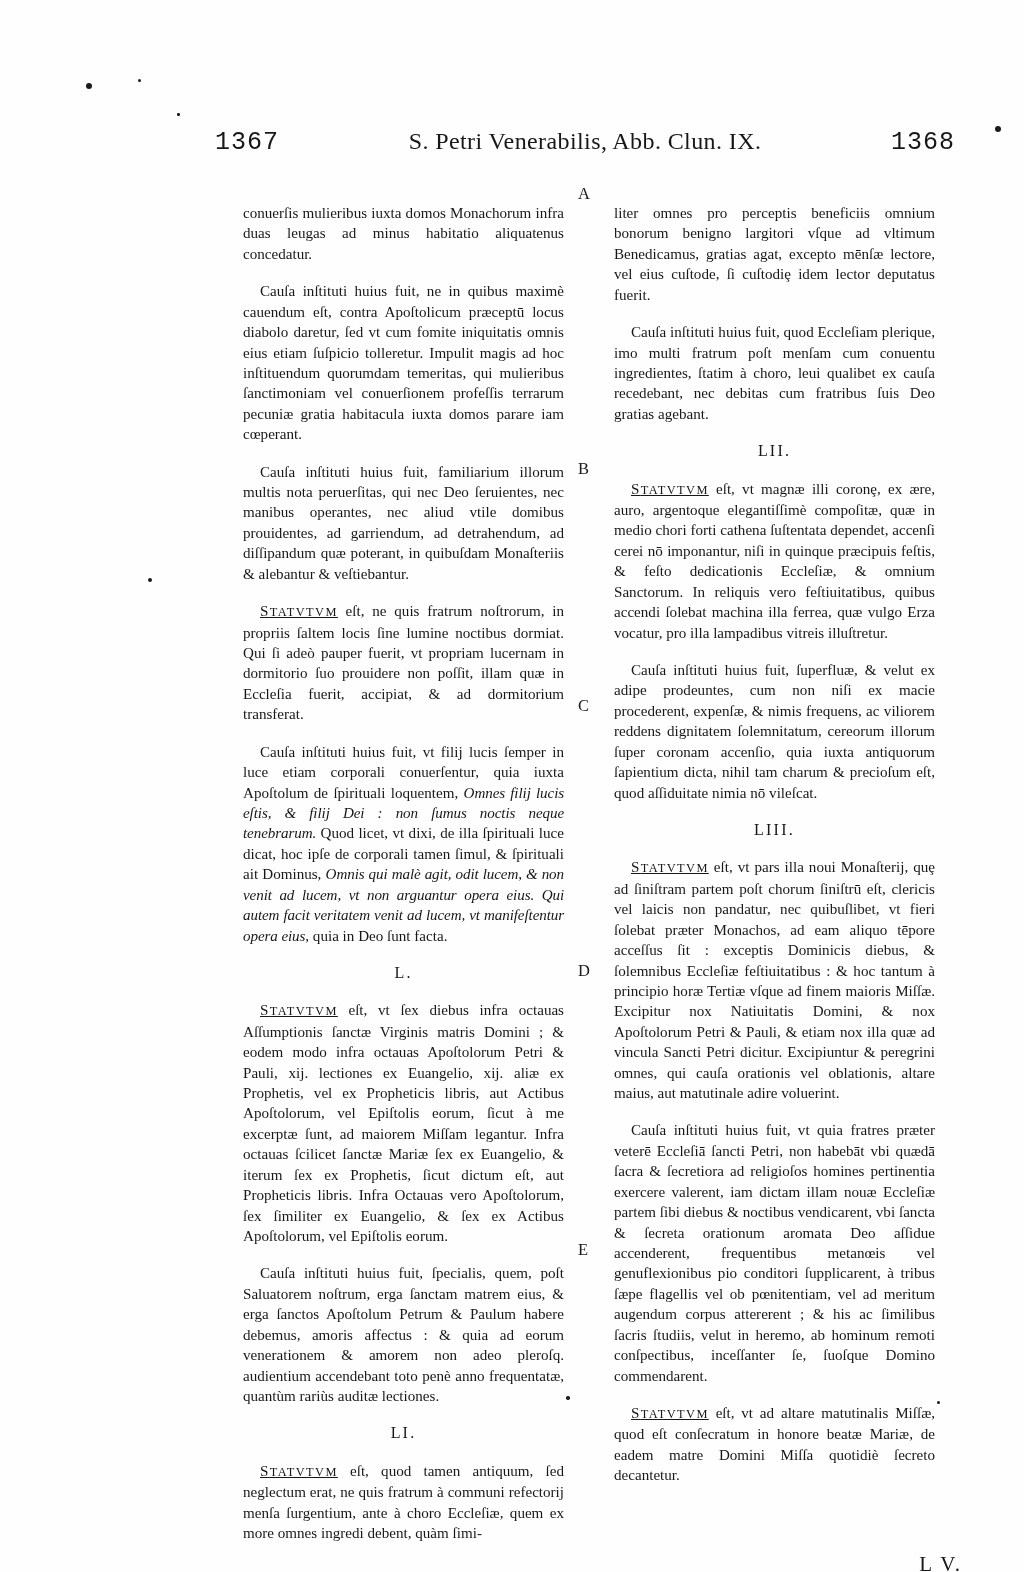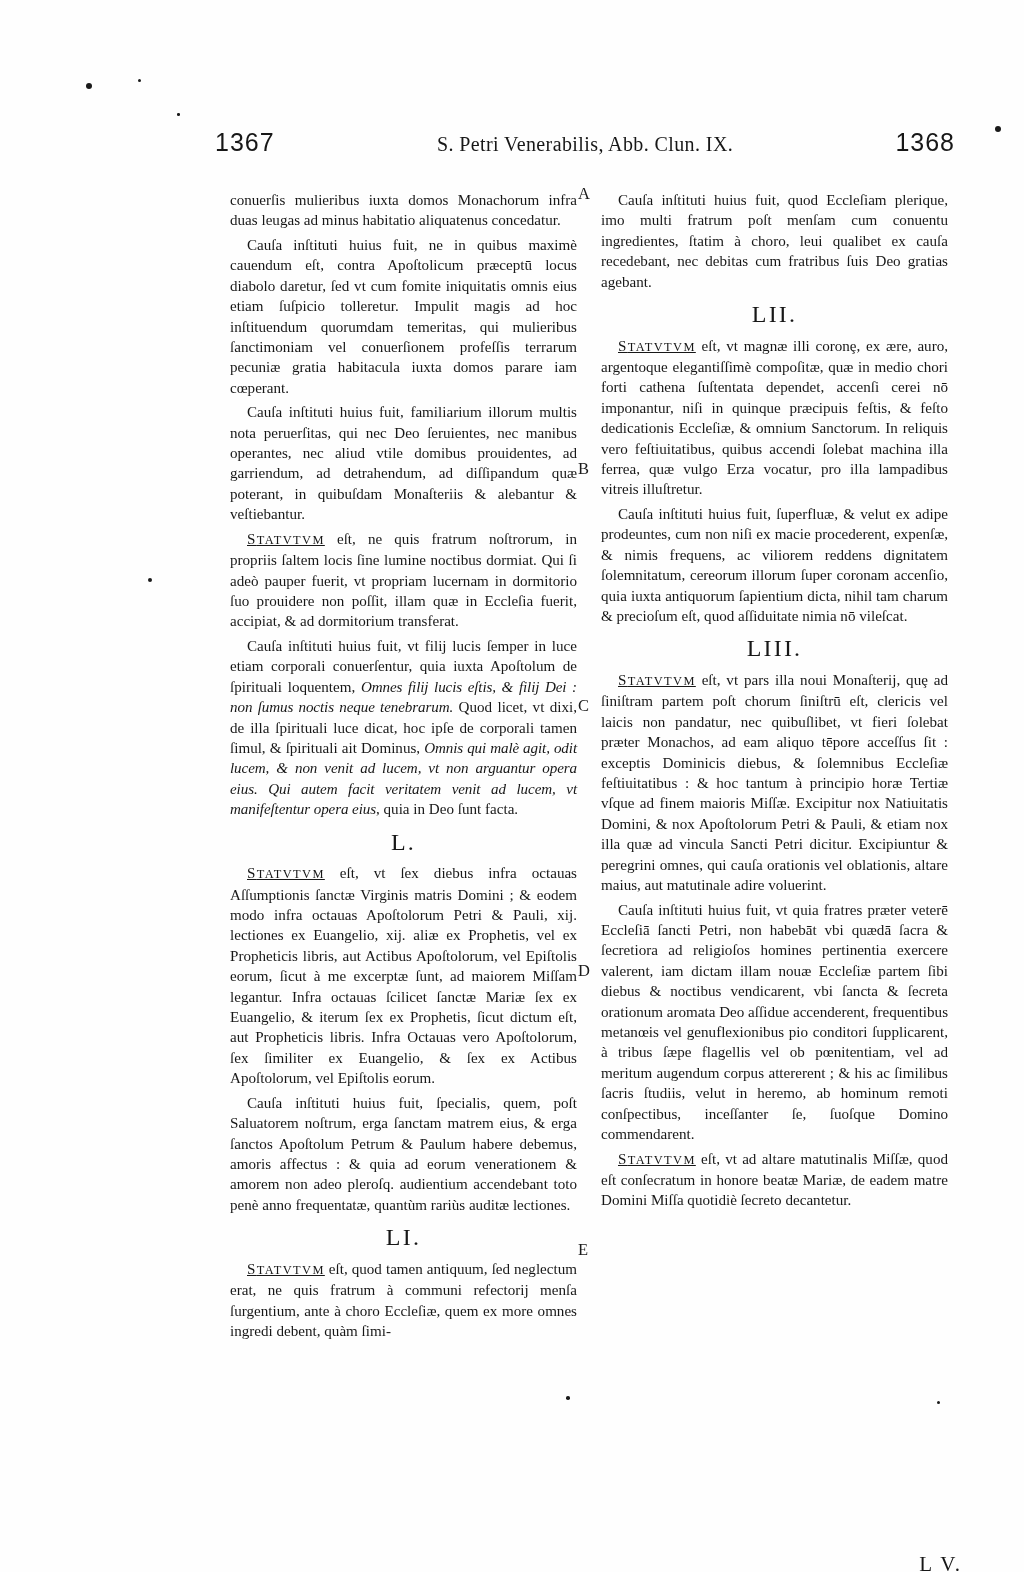--- a/index.html
+++ b/index.html
@@ -31,54 +31,54 @@
     top: 128px;
     width: 740px;
     height: 40px;
     display: flex;
     align-items: baseline;
     justify-content: space-between;
   }
   .folio {
     font-size: 25px;
     letter-spacing: 1px;
-    font-family: Liberation Sans, sans-serif;
+    font-family: Liberation Mono, monospace;
   }
   .head-title {
-    font-size: 20px;
+    font-size: 24px;
     letter-spacing: 0.4px;
     white-space: nowrap;
   }
 
   
   .col {
     position: absolute;
     top: 186px;
     width: 355px;
     font-size: 15.1px;
     line-height: 20.42px;
     text-align: justify;
     text-justify: inter-word;
     -webkit-hyphens: none;
     hyphens: none;
   }
   .col-left  { left: 226px; }
   .col-right { left: 597px; }
 
   .col p {
-    margin: 4px;
+    margin: 17px;
   }
   .p-indent { text-indent: 17px; }
   .p-flush  { text-indent: 0; }
 
   
   .sect {
     text-align: center;
     text-indent: 0;
-    font-size: 24px;
+    font-size: 16px;
     letter-spacing: 2.2px;
     margin: 12px 0 11px 0;
     font-family: "Liberation Serif", serif;
   }
 
   
   .sc {
     font-size: 12.4px;
     letter-spacing: 1.4px;
     text-decoration: underline;
@@ -123,20 +123,21 @@
       <p class="p-indent">Cauſa inſtituti huius fuit, familiarium illorum multis nota peruerſitas, qui nec Deo ſeruientes, nec manibus operantes, nec aliud vtile domibus prouidentes, ad garriendum, ad detrahendum, ad diſſipandum quæ poterant, in quibuſdam Monaſteriis &amp; alebantur &amp; veſtiebantur.</p>
       <p class="p-indent"><span class="sc"><span class="big">S</span>TATVTVM</span><span> eſt, ne quis fratrum noſtrorum, in propriis ſaltem locis ſine lumine noctibus dormiat. Qui ſi adeò pauper fuerit, vt propriam lucernam in dormitorio ſuo prouidere non poſſit, illam quæ in Eccleſia fuerit, accipiat, &amp; ad dormitorium transferat.</span></p>
       <p class="p-indent"><span>Cauſa inſtituti huius fuit, vt filij lucis ſemper in luce etiam corporali conuerſentur, quia iuxta Apoſtolum de ſpirituali loquentem, </span><span class="ital-dense">Omnes filij lucis eſtis, &amp; filij Dei : non ſumus noctis neque tenebrarum.</span><span> Quod licet, vt dixi, de illa ſpirituali luce dicat, hoc ipſe de corporali tamen ſimul, &amp; ſpirituali ait Dominus, </span><span class="ital-dense">Omnis qui malè agit, odit lucem, &amp; non venit ad lucem, vt non arguantur opera eius. Qui autem facit veritatem venit ad lucem, vt manifeſtentur opera eius</span><span>, quia in Deo ſunt facta.</span></p>
       <div class="sect">L.</div>
       <p class="p-indent"><span class="sc"><span class="big">S</span>TATVTVM</span><span> eſt, vt ſex diebus infra octauas Aſſumptionis ſanctæ Virginis matris Domini ; &amp; eodem modo infra octauas Apoſtolorum Petri &amp; Pauli, xij. lectiones ex Euangelio, xij. aliæ ex Prophetis, vel ex Propheticis libris, aut Actibus Apoſtolorum, vel Epiſtolis eorum, ſicut à me excerptæ ſunt, ad maiorem Miſſam legantur. Infra octauas ſcilicet ſanctæ Mariæ ſex ex Euangelio, &amp; iterum ſex ex Prophetis, ſicut dictum eſt, aut Propheticis libris. Infra Octauas vero Apoſtolorum, ſex ſimiliter ex Euangelio, &amp; ſex ex Actibus Apoſtolorum, vel Epiſtolis eorum.</span></p>
       <p class="p-indent">Cauſa inſtituti huius fuit, ſpecialis, quem, poſt Saluatorem noſtrum, erga ſanctam matrem eius, &amp; erga ſanctos Apoſtolum Petrum &amp; Paulum habere debemus, amoris affectus : &amp; quia ad eorum venerationem &amp; amorem non adeo pleroſq. audientium accendebant toto penè anno frequentatæ, quantùm rariùs auditæ lectiones.</p>
       <div class="sect">LI.</div>
       <p class="p-indent"><span class="sc"><span class="big">S</span>TATVTVM</span><span> eſt, quod tamen antiquum, ſed neglectum erat, ne quis fratrum à communi refectorij menſa ſurgentium, ante à choro Eccleſiæ, quem ex more omnes ingredi debent, quàm ſimi-</span></p>
     </div>
   <div class="col col-right" id="colRight">
+      <p class="p-flush">liter omnes pro perceptis beneficiis omnium bonorum benigno largitori vſque ad vltimum Benedicamus, gratias agat, excepto mēnſæ lectore, vel eius cuſtode, ſi cuſtodiȩ idem lector deputatus fuerit.</p>
       <p class="p-indent">Cauſa inſtituti huius fuit, quod Eccleſiam plerique, imo multi fratrum poſt menſam cum conuentu ingredientes, ſtatim à choro, leui qualibet ex cauſa recedebant, nec debitas cum fratribus ſuis Deo gratias agebant.</p>
       <div class="sect">LII.</div>
       <p class="p-indent"><span class="sc"><span class="big">S</span>TATVTVM</span><span> eſt, vt magnæ illi coronȩ, ex ære, auro, argentoque elegantiſſimè compoſitæ, quæ in medio chori forti cathena ſuſtentata dependet, accenſi cerei nō imponantur, niſi in quinque præcipuis feſtis, &amp; feſto dedicationis Eccleſiæ, &amp; omnium Sanctorum. In reliquis vero feſtiuitatibus, quibus accendi ſolebat machina illa ferrea, quæ vulgo Erza vocatur, pro illa lampadibus vitreis illuſtretur.</span></p>
       <p class="p-indent">Cauſa inſtituti huius fuit, ſuperfluæ, &amp; velut ex adipe prodeuntes, cum non niſi ex macie procederent, expenſæ, &amp; nimis frequens, ac viliorem reddens dignitatem ſolemnitatum, cereorum illorum ſuper coronam accenſio, quia iuxta antiquorum ſapientium dicta, nihil tam charum &amp; precioſum eſt, quod aſſiduitate nimia nō vileſcat.</p>
       <div class="sect">LIII.</div>
       <p class="p-indent"><span class="sc"><span class="big">S</span>TATVTVM</span><span> eſt, vt pars illa noui Monaſterij, quȩ ad ſiniſtram partem poſt chorum ſiniſtrū eſt, clericis vel laicis non pandatur, nec quibuſlibet, vt fieri ſolebat præter Monachos, ad eam aliquo tēpore acceſſus ſit : exceptis Dominicis diebus, &amp; ſolemnibus Eccleſiæ feſtiuitatibus : &amp; hoc tantum à principio horæ Tertiæ vſque ad finem maioris Miſſæ. Excipitur nox Natiuitatis Domini, &amp; nox Apoſtolorum Petri &amp; Pauli, &amp; etiam nox illa quæ ad vincula Sancti Petri dicitur. Excipiuntur &amp; peregrini omnes, qui cauſa orationis vel oblationis, altare maius, aut matutinale adire voluerint.</span></p>
       <p class="p-indent">Cauſa inſtituti huius fuit, vt quia fratres præter veterē Eccleſiā ſancti Petri, non habebāt vbi quædā ſacra &amp; ſecretiora ad religioſos homines pertinentia exercere valerent, iam dictam illam nouæ Eccleſiæ partem ſibi diebus &amp; noctibus vendicarent, vbi ſancta &amp; ſecreta orationum aromata Deo aſſidue accenderent, frequentibus metanœis vel genuflexionibus pio conditori ſupplicarent, à tribus ſæpe flagellis vel ob pœnitentiam, vel ad meritum augendum corpus attererent ; &amp; his ac ſimilibus ſacris ſtudiis, velut in heremo, ab hominum remoti conſpectibus, inceſſanter ſe, ſuoſque Domino commendarent.</p>
       <p class="p-indent"><span class="sc"><span class="big">S</span>TATVTVM</span><span> eſt, vt ad altare matutinalis Miſſæ, quod eſt conſecratum in honore beatæ Mariæ, de eadem matre Domini Miſſa quotidiè ſecreto decantetur.</span></p>
     </div>
 

